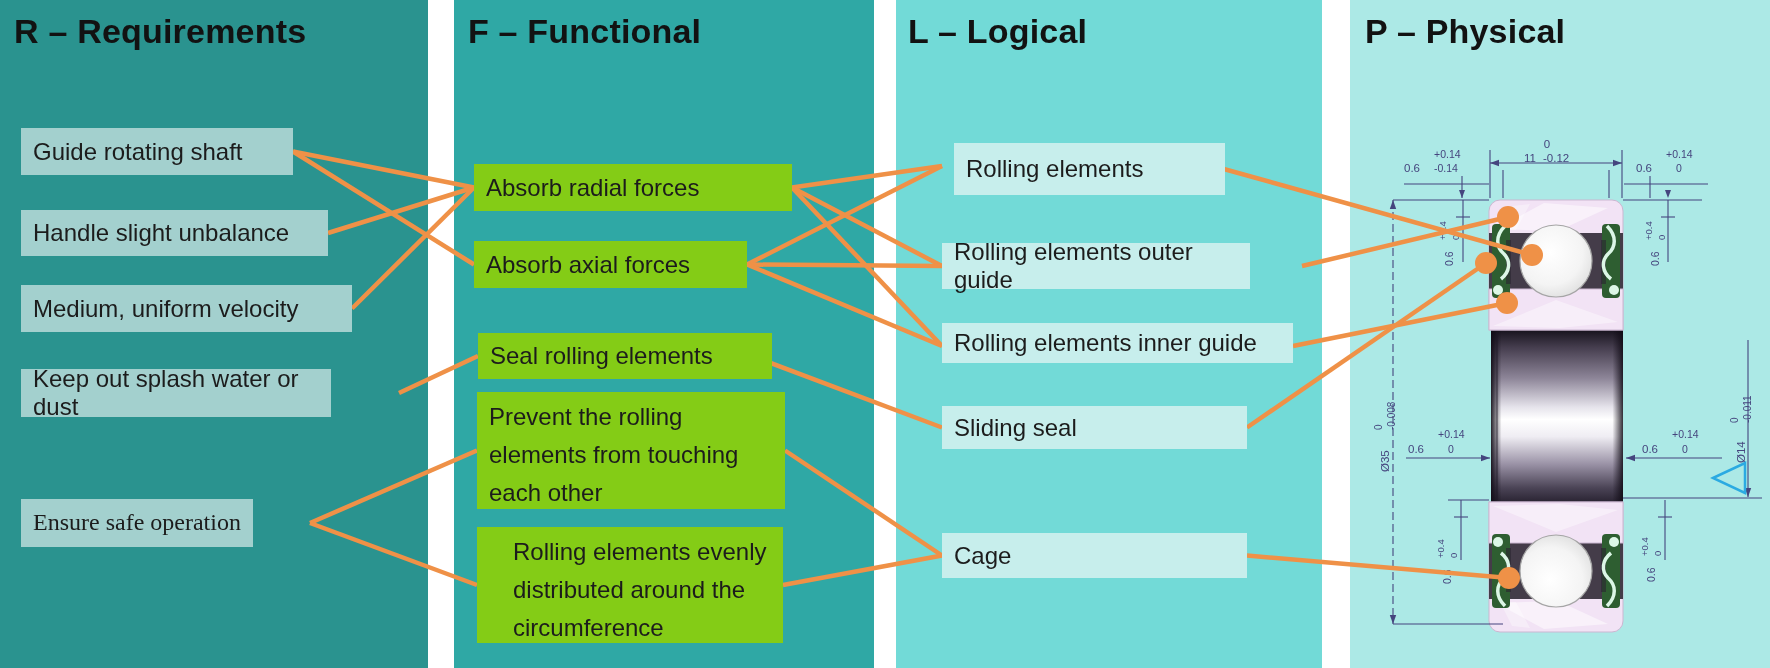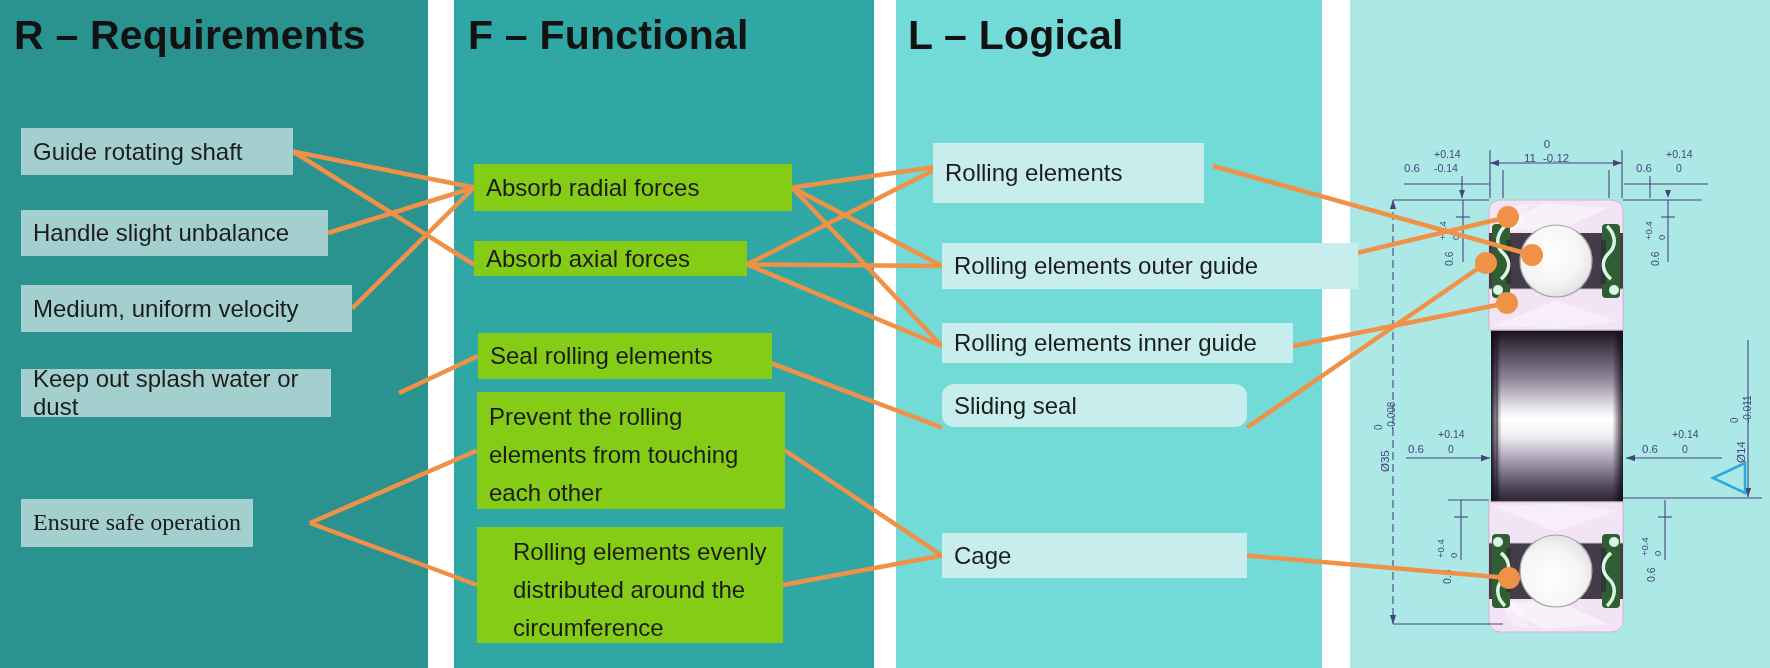--- a/index.html
+++ b/index.html
@@ -6,21 +6,21 @@
   #stage{
     position:relative;width:1770px;height:668px;overflow:hidden;
     font-family:"Liberation Sans",sans-serif;background:#ffffff;
   }
   .col{position:absolute;top:0;height:668px;}
   .col-r{left:0;width:428px;background:#2A938F;}
   .col-f{left:454px;width:420px;background:#2FA8A5;}
   .col-l{left:896px;width:426px;background:#72DAD7;}
   .col-p{left:1350px;width:420px;background:#ACE9E6;}
   .hdr{
-    position:absolute;font-size:41px;font-weight:bold;color:#121212;
+    position:absolute;font-size:34px;font-weight:bold;color:#121212;
     white-space:nowrap;letter-spacing:0.2px;
   }
   .box{
     position:absolute;box-sizing:border-box;display:flex;align-items:center;
     padding:0 12px;font-size:24px;color:#1C1C1C;line-height:1.15;
   }
   .box-r{background:#A3D0CE;}
   .box-f{background:#84cc16;}
   .box-l{background:#C7EEEC;}
   .box-multi{align-items:flex-start;padding-top:6px;line-height:38px;}
@@ -214,32 +214,33 @@
       <circle cx="1508" cy="217" r="11" fill="#EF9147"></circle>
       <circle cx="1532" cy="255" r="11" fill="#EF9147"></circle>
       <circle cx="1486" cy="263" r="11" fill="#EF9147"></circle>
       <circle cx="1507" cy="303" r="11" fill="#EF9147"></circle>
       <circle cx="1509" cy="578" r="11" fill="#EF9147"></circle>
     </svg>
 
   <div class="hdr" style="left:14px;top:12px;">R – Requirements</div>
   <div class="hdr" style="left:468px;top:12px;">F – Functional</div>
   <div class="hdr" style="left:908px;top:12px;">L – Logical</div>
+  <div class="hdr" style="left:1365px;top:12px;">P – Physical</div>
 
   <div class="box box-r" style="left:21px;top:128px;width:272px;height:47px;">Guide rotating shaft</div>
   <div class="box box-r" style="left:21px;top:210px;width:307px;height:46px;">Handle slight unbalance</div>
   <div class="box box-r" style="left:21px;top:285px;width:331px;height:47px;">Medium, uniform velocity</div>
   <div class="box box-r" style="left:21px;top:369px;width:310px;height:48px;">Keep out splash water or dust</div>
   <div class="box box-r" style="left:21px;top:499px;width:232px;height:48px;font-family:Liberation Serif, serif;">Ensure safe operation</div>
 
   <div class="box box-f" style="left:474px;top:164px;width:318px;height:47px;">Absorb radial forces</div>
-  <div class="box box-f" style="left:474px;top:241px;width:273px;height:35px;">Absorb axial forces</div>
+  <div class="box box-f" style="left:474px;top:241px;width:273px;height:47px;">Absorb axial forces</div>
   <div class="box box-f" style="left:478px;top:333px;width:294px;height:46px;">Seal rolling elements</div>
   <div class="box box-f box-multi" style="left:477px;top:392px;width:308px;height:117px;">Prevent the rolling elements from touching each other</div>
   <div class="box box-f box-multi" style="left:477px;top:527px;width:306px;height:116px;padding-left:36px;">Rolling elements evenly distributed around the circumference</div>
 
-  <div class="box box-l" style="left:933px;top:143px;width:271px;height:60px;">Rolling elements</div>
-  <div class="box box-l" style="left:942px;top:243px;width:416px;height:46px;">Rolling elements outer guide</div>
+  <div class="box box-l" style="left:954px;top:143px;width:271px;height:52px;">Rolling elements</div>
+  <div class="box box-l" style="left:942px;top:243px;width:308px;height:46px;">Rolling elements outer guide</div>
   <div class="box box-l" style="left:942px;top:323px;width:351px;height:40px;">Rolling elements inner guide</div>
-  <div class="box box-l" style="left:942px;top:384px;width:305px;height:43px;border-radius:12px;">Sliding seal</div>
+  <div class="box box-l" style="left:942px;top:406px;width:305px;height:43px;">Sliding seal</div>
   <div class="box box-l" style="left:942px;top:533px;width:305px;height:45px;">Cage</div>
 
 </div>
 
 </body></html>

